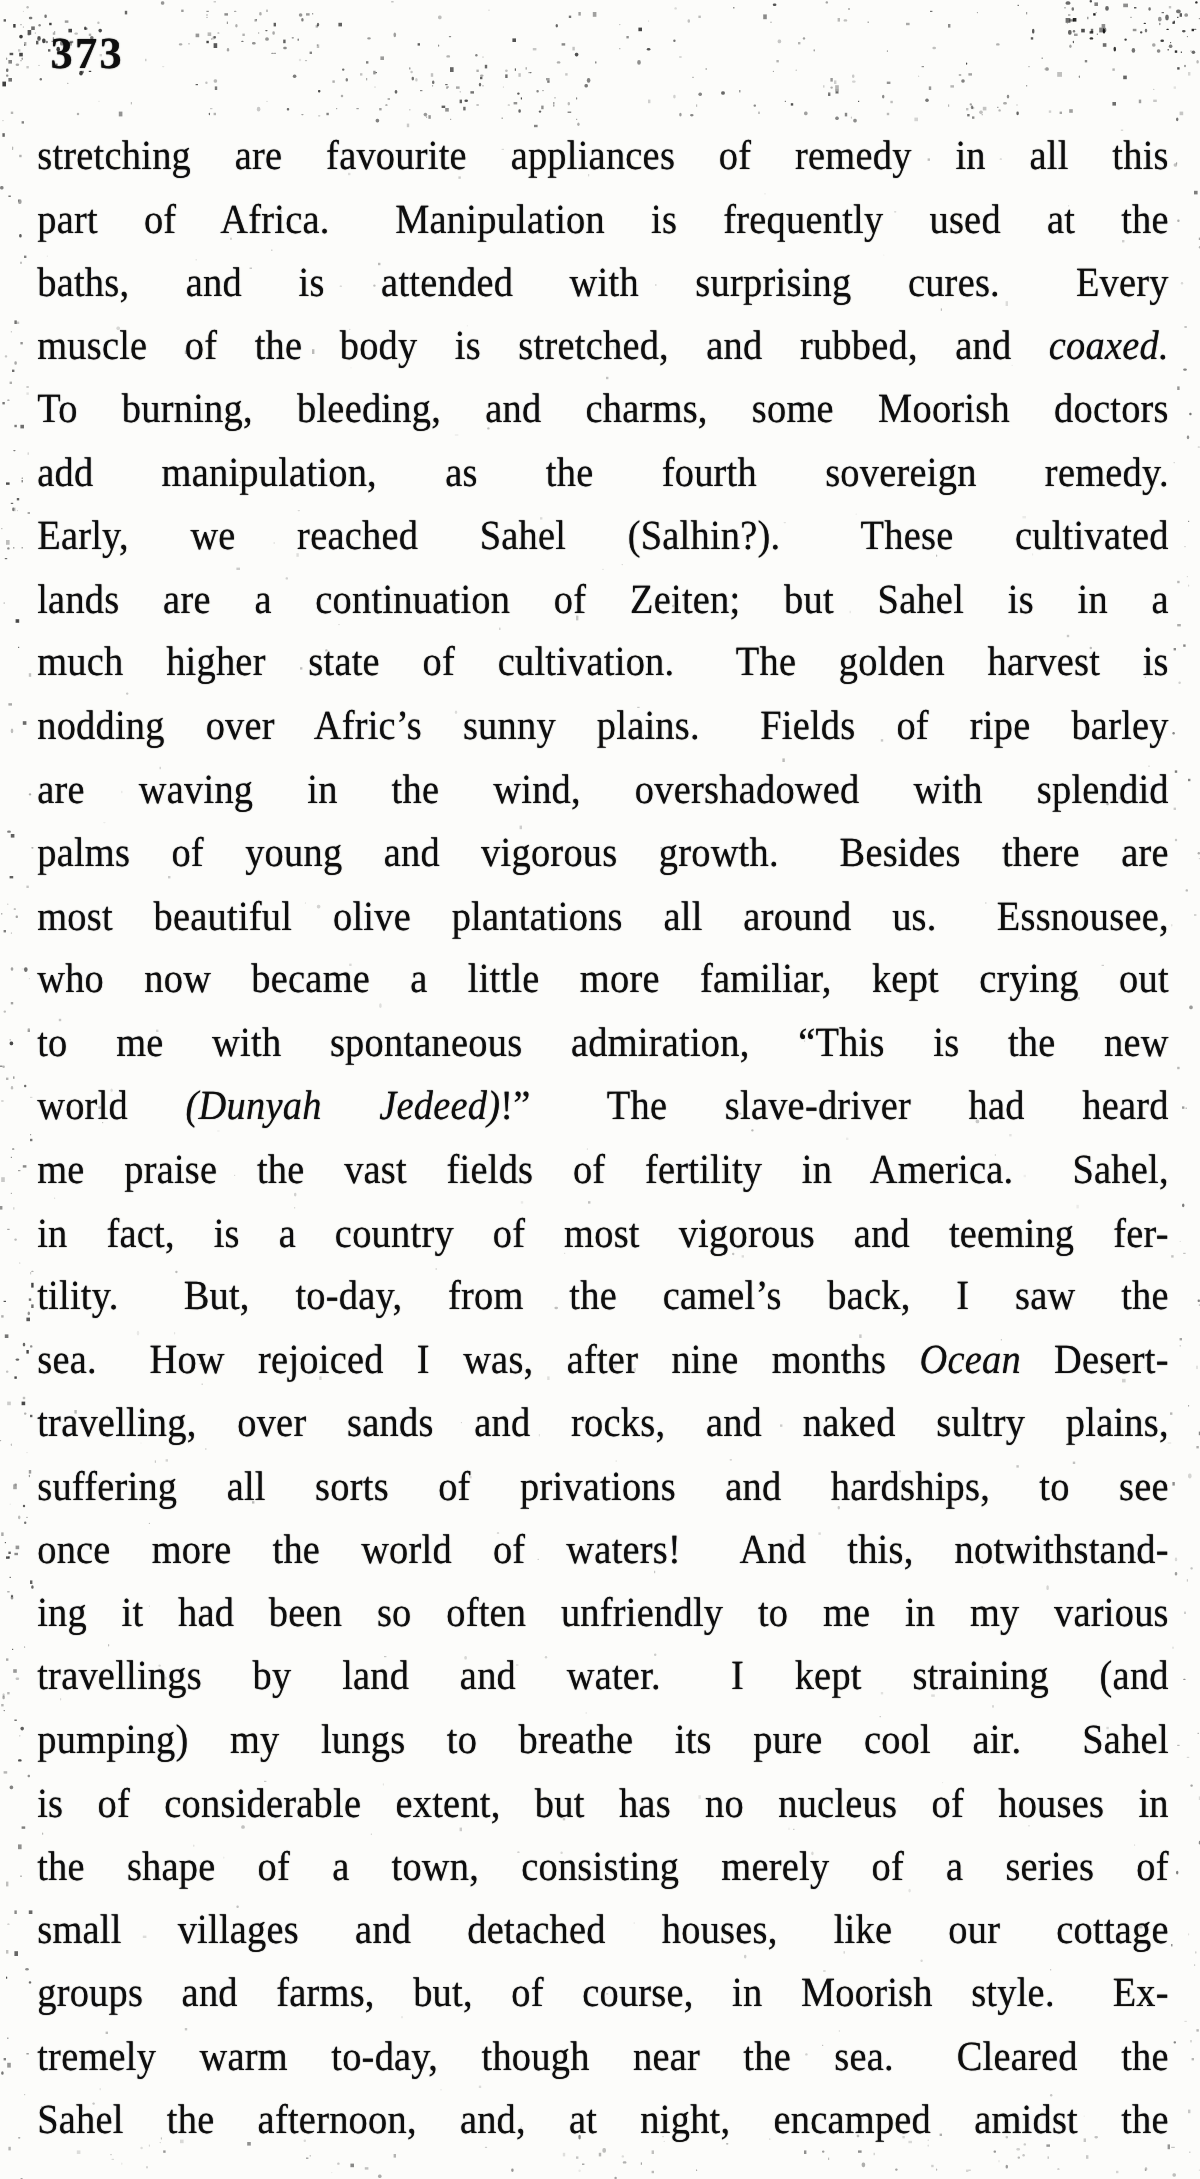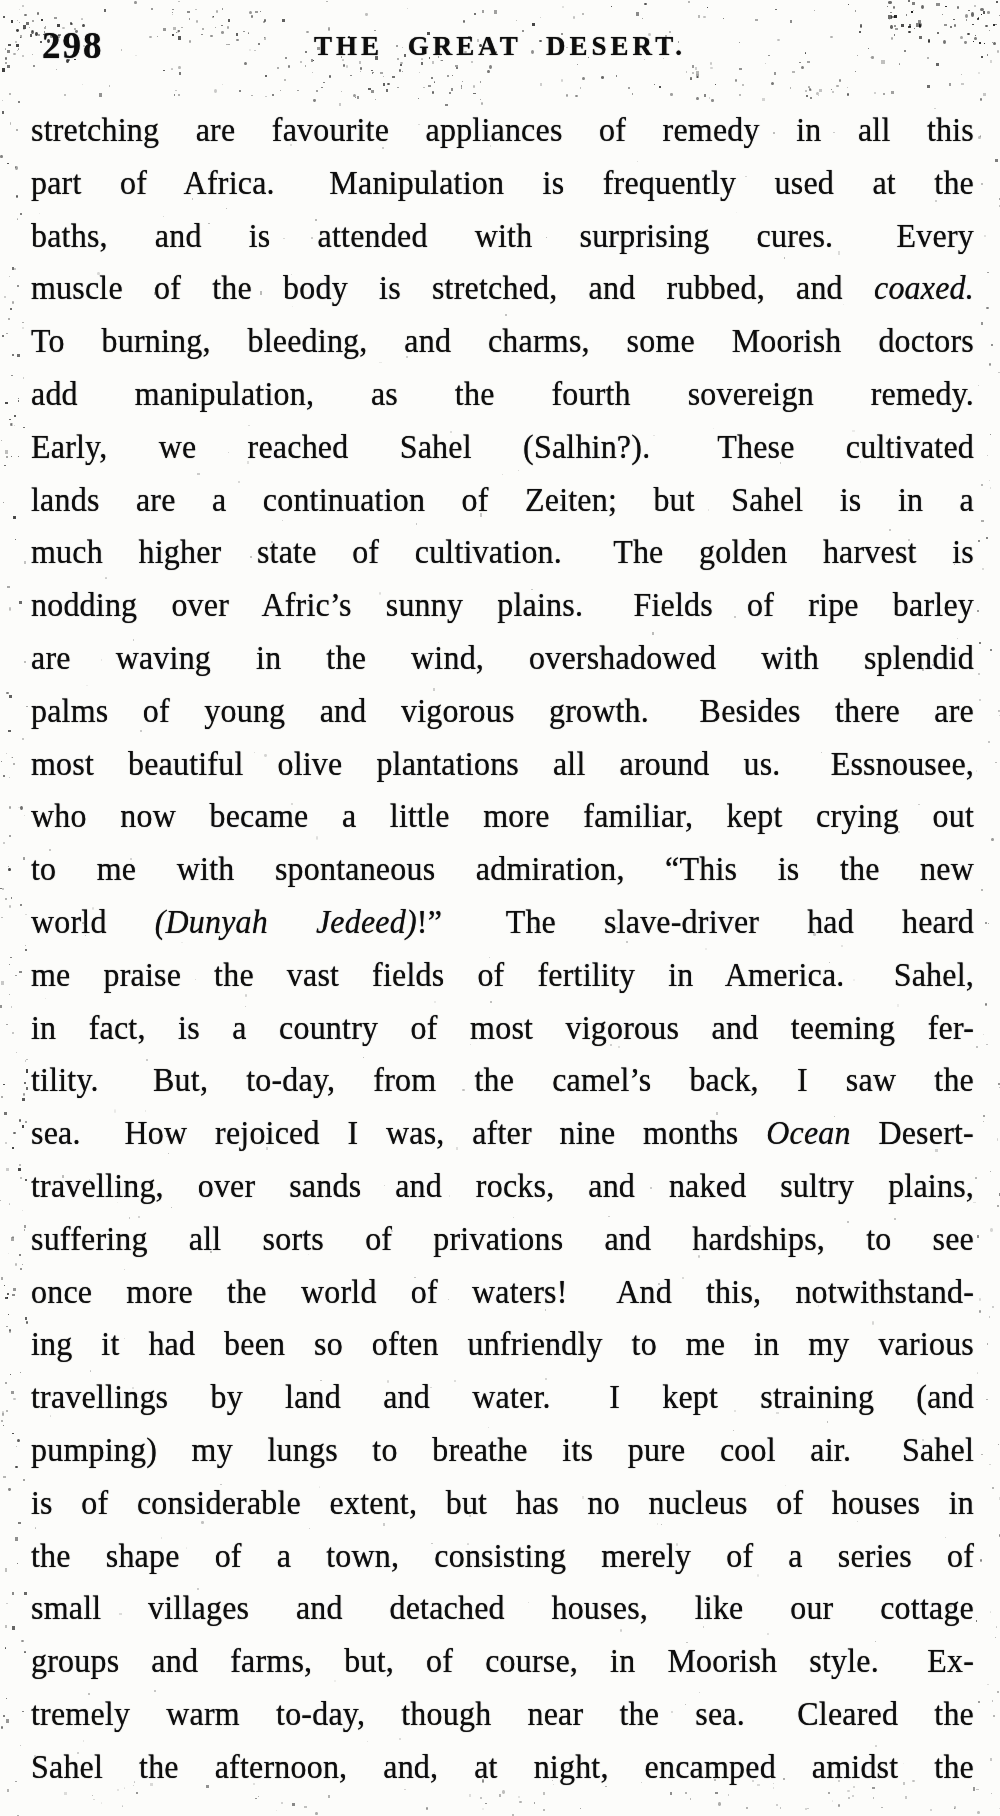--- a/index.html
+++ b/index.html
@@ -39,22 +39,21 @@
     text-shadow:0 0 0.9px rgba(0,0,0,.8);
   }
   .line .it{font-style:italic;}
   .noise{position:absolute;inset:0;pointer-events:none;}
   .speck{position:absolute;background:#0a0a0a;}
 </style>
 </head>
 <body>
 
 <div class="page">
-  <div class="page-number">298</div>
-  <div class="running-title">THE GREAT DESERT.</div>
+  <div class="page-number">373</div>
   <div class="body-text">
       <div class="line"><span>stretching are favourite appliances of remedy in all this</span></div>
       <div class="line"><span>part of Africa.  Manipulation is frequently used at the</span></div>
       <div class="line"><span>baths, and is attended with surprising cures.  Every</span></div>
       <div class="line"><span>muscle of the body is stretched, and rubbed, and </span><span class="it">coaxed.</span></div>
       <div class="line"><span>To burning, bleeding, and charms, some Moorish doctors</span></div>
       <div class="line"><span>add manipulation, as the fourth sovereign remedy.</span></div>
       <div class="line"><span>Early, we reached Sahel (Salhin?).  These cultivated</span></div>
       <div class="line"><span>lands are a continuation of Zeiten; but Sahel is in a</span></div>
       <div class="line"><span>much higher state of cultivation.  The golden harvest is</span></div>

